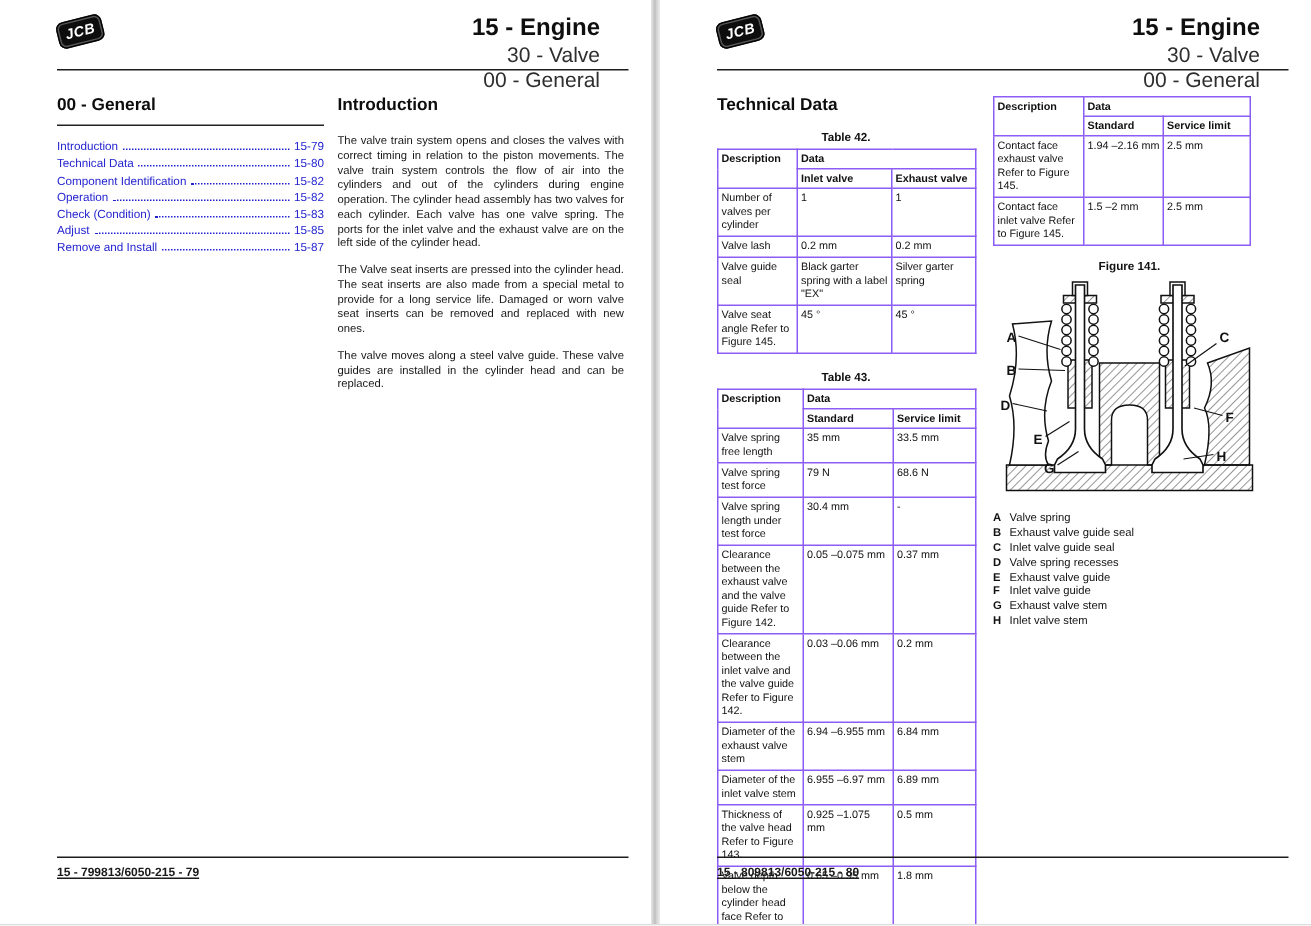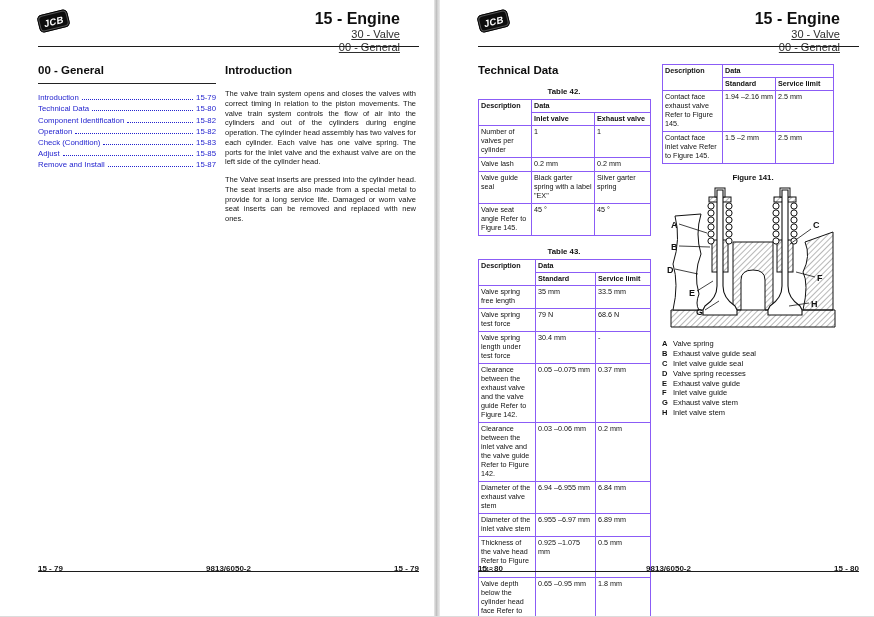--- a/index.html
+++ b/index.html
@@ -9,27 +9,27 @@
   .page { position:relative; width:434px; height:100%; background:#fff; overflow:hidden; }
   .divider { width:6px; height:100%; background:linear-gradient(90deg,#e8e8e8,#bdbdbd 45%,#cfcfcf 55%,#ececec); }
 
   
   .logo { position:absolute; left:38px; top:12px; width:31px; height:18px; background:#0d0d0d;
           border-radius:5px; transform:rotate(-14deg); display:flex; align-items:center; justify-content:center;
           color:#fff; font-weight:bold; font-style:italic; font-size:9.5px; letter-spacing:.4px;
           box-shadow:inset 0 0 0 1px #000, inset 0 0 0 2px #555; }
   .hdr-titles { position:absolute; right:34px; top:9px; text-align:right; line-height:1.2; }
   .hdr-chapter { font-size:16px; font-weight:bold; color:#0f0f0f; }
-  .hdr-sub { font-size:11px; color:#2e2e2e;text-decoration:underline; }
+  .hdr-sub { font-size:14px; color:#2e2e2e; }
   .hdr-rule { position:absolute; left:38px; right:15px; top:46px; border-top:1.6px solid #1c1c1c; }
 
   
   .ftr-rule { position:absolute; left:38px; right:15px; bottom:44px; border-top:1.6px solid #1c1c1c; }
-  .footer { position:absolute; left:38px; right:15px; bottom:43px; display:flex; justify-content:space-between;
-            font-size:8px; font-weight:bold; color:#1a1a1a; }
+  .footer { position:absolute; left:38px; right:15px; bottom:30px; display:flex; 
+            font-size:8px; font-weight:bold; color:#1a1a1a;text-decoration:underline; }
 
   h2.sec-h { font-size:11.5px; font-weight:bold; color:#0d0d0d; }
 
   
   .toc-col { position:absolute; left:38px; top:64px; width:178px; }
   .toc-col h2 { padding-bottom:7px; border-bottom:1.2px solid #222; margin-bottom:7px; }
   .toc-row { display:flex; align-items:flex-end; color:#2424cf; font-size:7.8px; height:11.2px; cursor:pointer; }
   .toc-dots { flex:1; border-bottom:1.1px dotted #2424cf; margin:0 3px 2px 3px; }
   .intro-col { position:absolute; left:225px; top:64px; width:191px; }
   .intro-col h2 { margin-bottom:13px; }
@@ -100,20 +100,21 @@
         <span>Remove and Install</span>
         <span class="toc-dots"></span>
         <span>15-87</span>
       </div>
     </div>
 
     <div class="intro-col">
       <h2 class="sec-h">Introduction</h2>
       <p>The valve train system opens and closes the valves with correct timing in relation to the piston movements. The valve train system controls the flow of air into the cylinders and out of the cylinders during engine operation. The cylinder head assembly has two valves for each cylinder. Each valve has one valve spring. The ports for the inlet valve and the exhaust valve are on the left side of the cylinder head.</p>
       <p>The Valve seat inserts are pressed into the cylinder head. The seat inserts are also made from a special metal to provide for a long service life. Damaged or worn valve seat inserts can be removed and replaced with new ones.</p>
+      <p>The valve moves along a steel valve guide. These valve guides are installed in the cylinder head and can be replaced.</p>
     </div>
 
     <div class="ftr-rule"></div>
     <div class="footer">
       <span>15 - 79</span>
       <span>9813/6050-2</span>
       <span>15 - 79</span>
     </div>
   </section>
 

